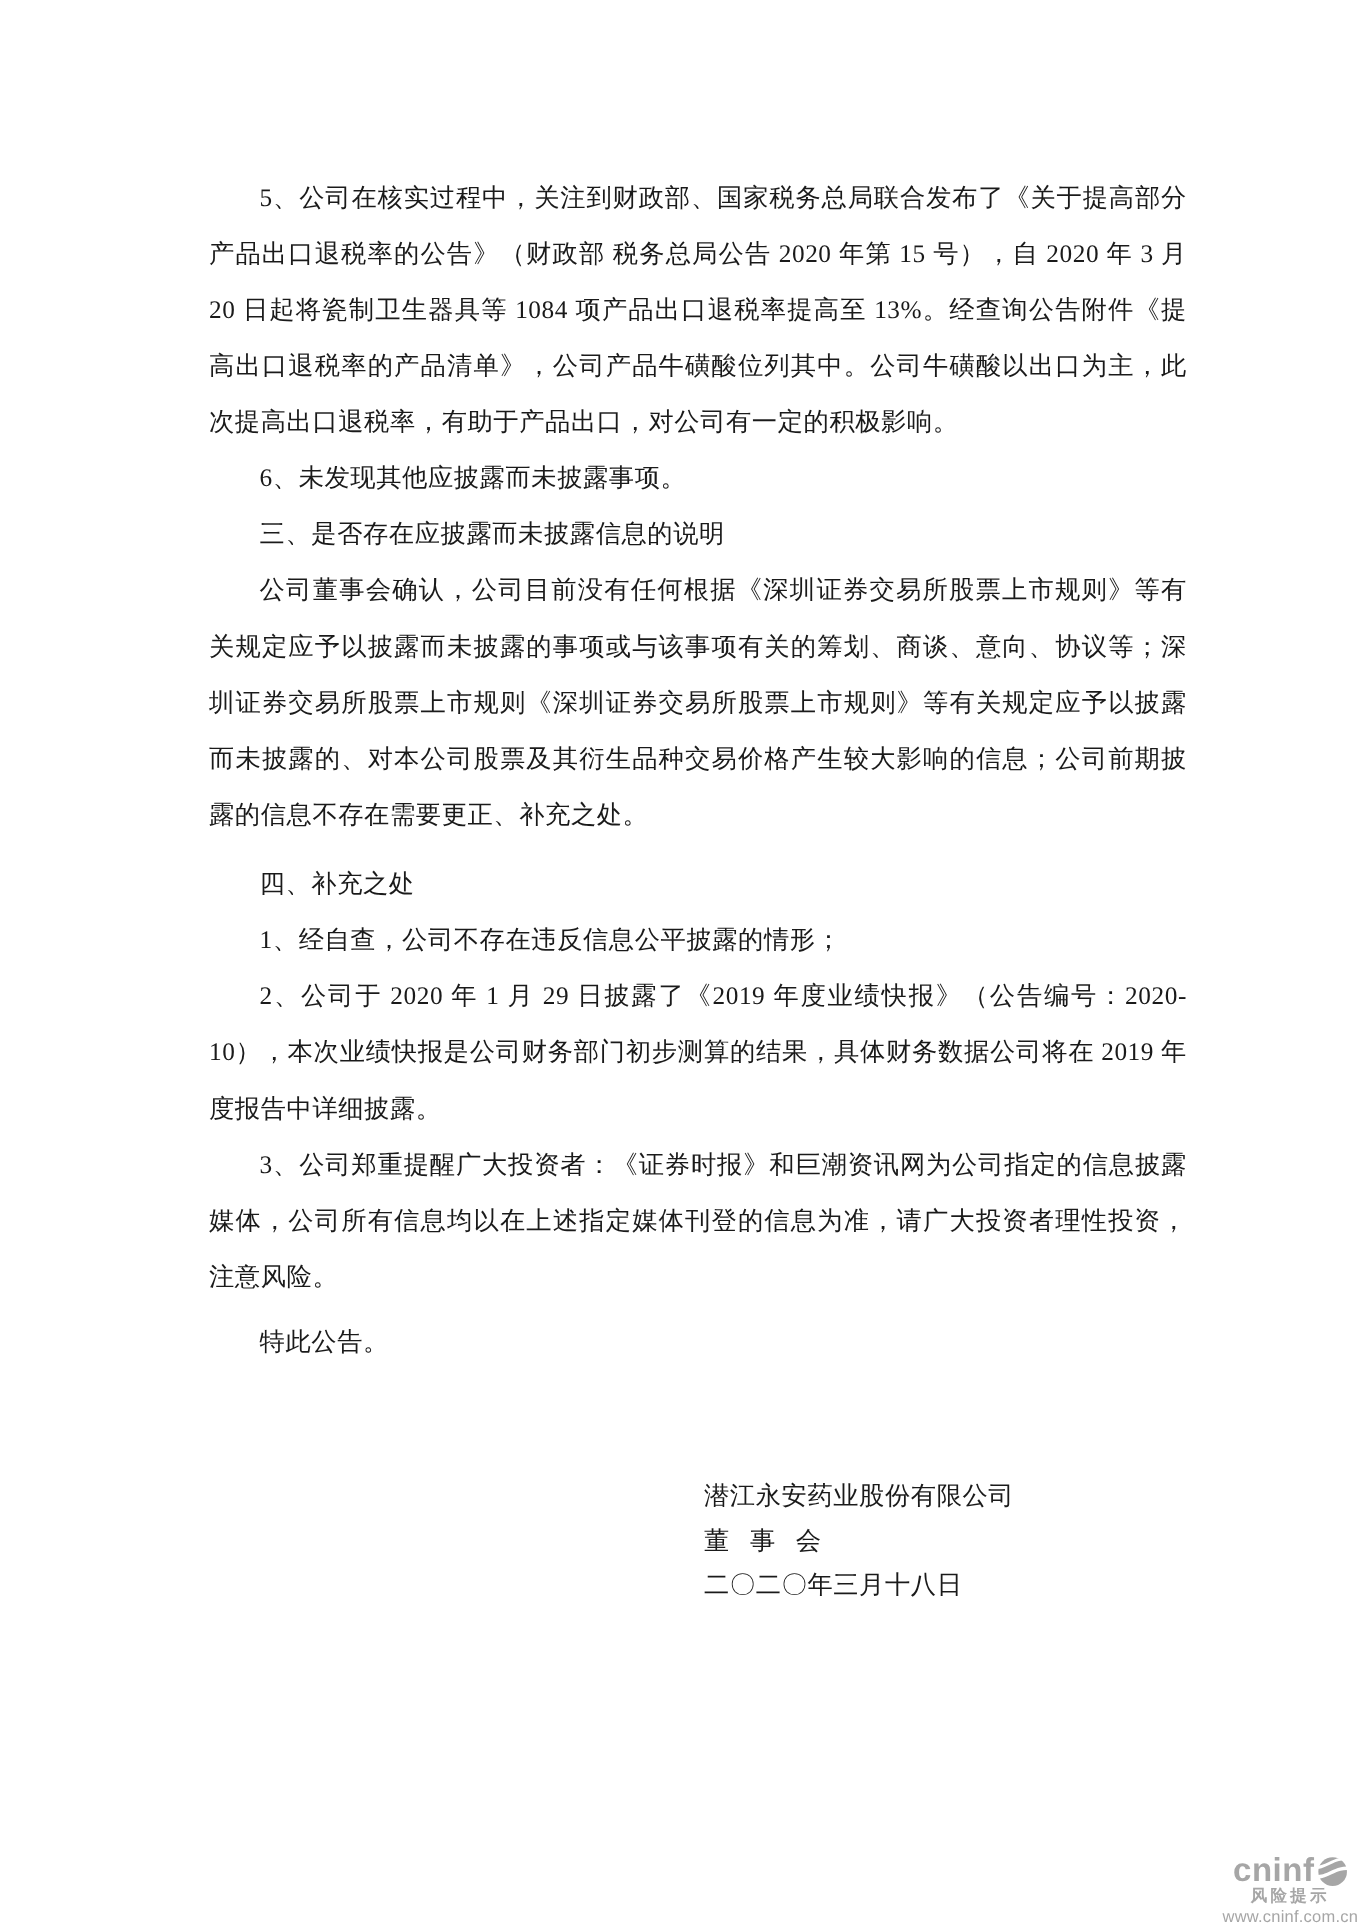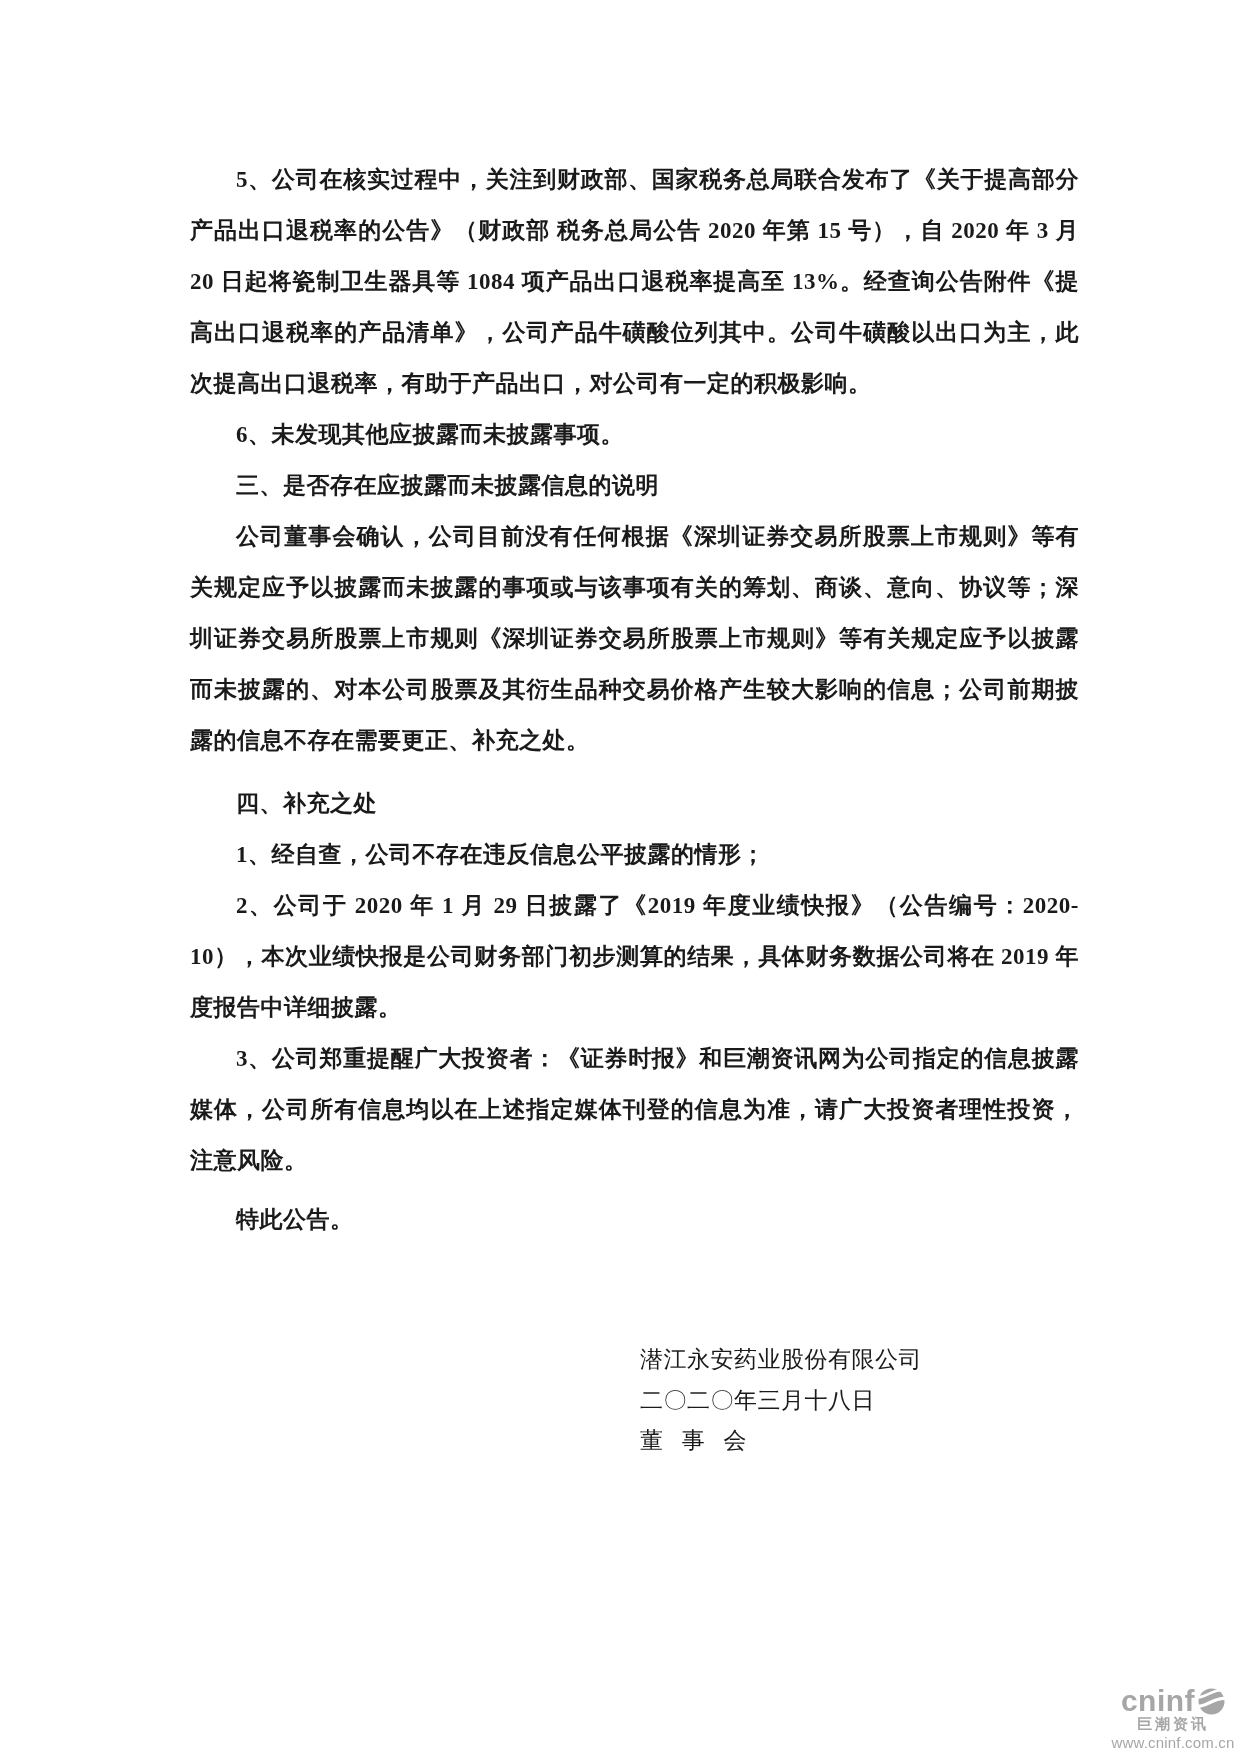--- a/index.html
+++ b/index.html
@@ -22,21 +22,20 @@
     top: 154px;
     width: 889px;
   }
   p.para {
     margin: 0;
     font-size: 23px;
     line-height: 51px;
     text-indent: 2em;
     text-align: justify;
     letter-spacing: 0.5px;
-    font-weight: bold;
   }
   p.gap-before { margin-top: 12px; }
   p.gap-before-sm { margin-top: 8px; }
 
   .signature {
     position: absolute;
     top: 1340px;
     left: 640px;
     width: 445px;
     text-align: left;
@@ -98,32 +97,32 @@
     <p class="para">公司董事会确认，公司目前没有任何根据《深圳证券交易所股票上市规则》等有关规定应予以披露而未披露的事项或与该事项有关的筹划、商谈、意向、协议等；深圳证券交易所股票上市规则《深圳证券交易所股票上市规则》等有关规定应予以披露而未披露的、对本公司股票及其衍生品种交易价格产生较大影响的信息；公司前期披露的信息不存在需要更正、补充之处。</p>
     <p class="para gap-before">四、补充之处</p>
     <p class="para">1、经自查，公司不存在违反信息公平披露的情形；</p>
     <p class="para">2、公司于 2020 年 1 月 29 日披露了《2019 年度业绩快报》（公告编号：2020-10），本次业绩快报是公司财务部门初步测算的结果，具体财务数据公司将在 2019 年度报告中详细披露。</p>
     <p class="para">3、公司郑重提醒广大投资者：《证券时报》和巨潮资讯网为公司指定的信息披露媒体，公司所有信息均以在上述指定媒体刊登的信息为准，请广大投资者理性投资，注意风险。</p>
     <p class="para gap-before-sm">特此公告。</p>
   </div>
 
   <div class="signature">
     <div class="sig-line">潜江永安药业股份有限公司</div>
+    <div class="sig-line sig-board">董 事 会</div>
     <div class="sig-line">二〇二〇年三月十八日</div>
-    <div class="sig-line sig-board">董 事 会</div>
   </div>
 
   <div class="logo" style="color: rgb(166, 166, 166);">
     <div class="logo-row">
       <span class="wordmark">cninf</span>
       <span class="globe">
         <svg viewBox="0 0 27 27" xmlns="http://www.w3.org/2000/svg">
           <circle cx="13.5" cy="13.5" r="13" fill="currentColor"></circle>
           <path d="M -4 17.5 C 7 21.5, 16 7.5, 31 11" stroke="#ffffff" stroke-width="3.2" fill="none"></path>
           <path d="M -4 9 C 6 12.5, 15 -1, 29 2.5" stroke="#ffffff" stroke-width="2.6" fill="none"></path>
         </svg>
       </span>
     </div>
-    <div class="site-name">巨潮资讯</div>
+    <div class="site-name">风险提示</div>
     <div class="url">www.cninf.com.cn</div>
   </div>
 
 </div>
 
 </body></html>

